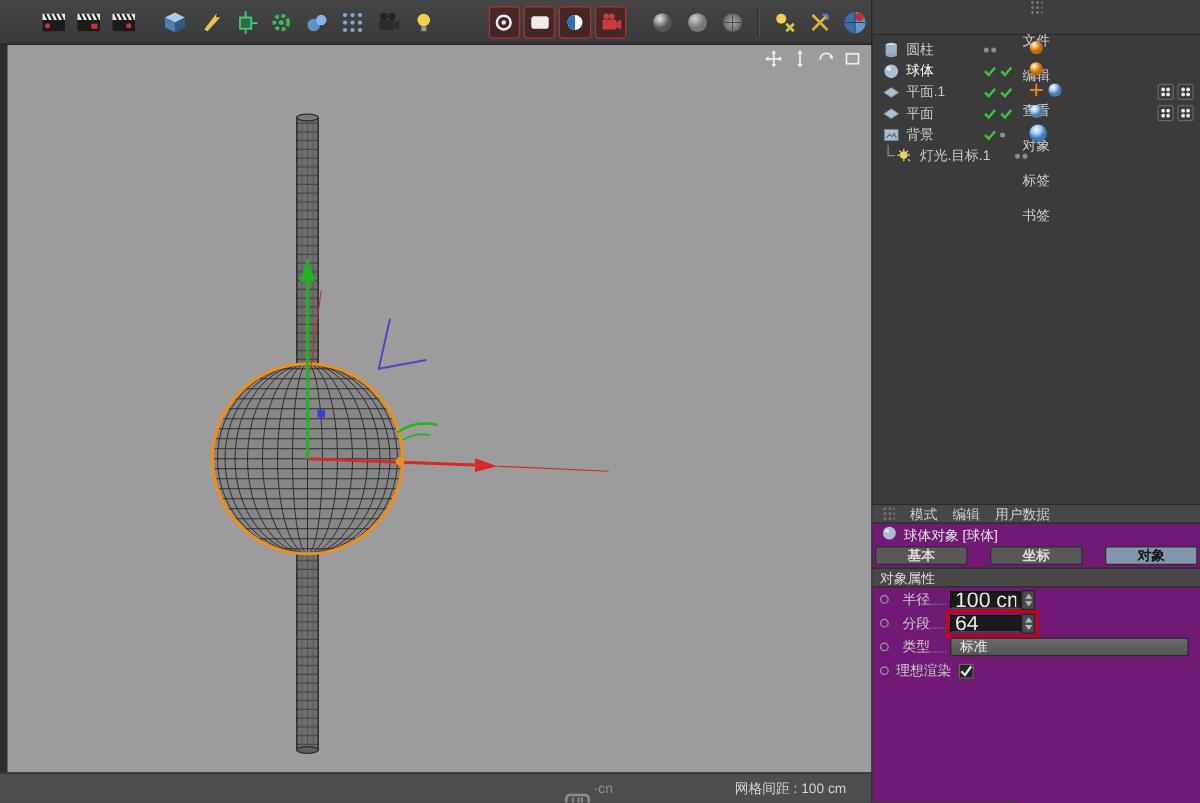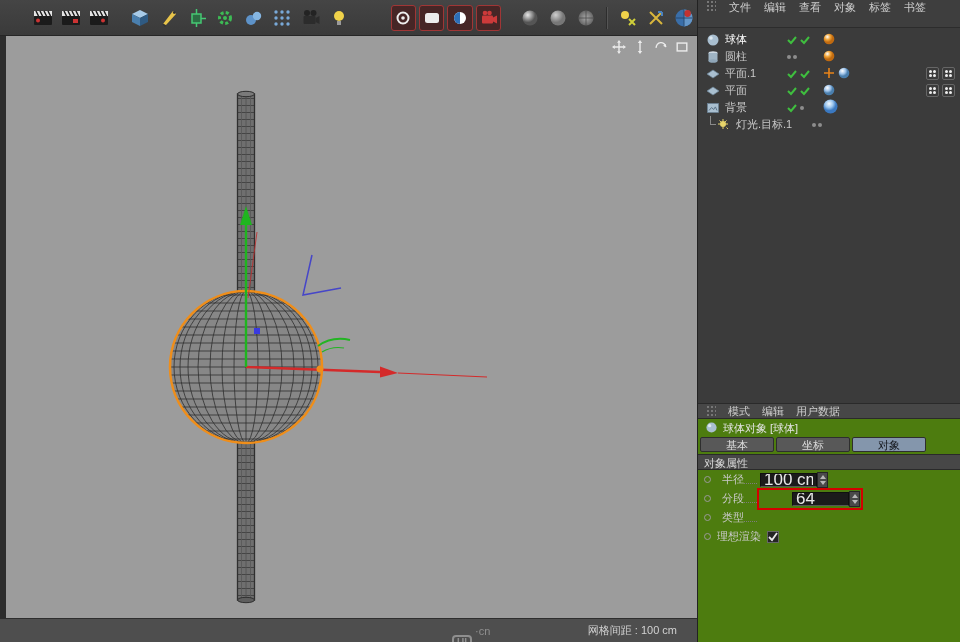--- a/index.html
+++ b/index.html
@@ -23,21 +23,21 @@
   .vp-nav { position:absolute; top:4px; right:8px; display:flex; gap:7px; }
   .vp-nav span { width:14px; height:14px; display:inline-flex; }
 
   .statusbar { height:24px; background:#4e4e4e; border-top:1px solid #2e2e2e; display:flex; align-items:center; position:relative; }
   .watermark { position:absolute; left:452px; display:flex; align-items:center; gap:3px; color:#8f8f8f; }
   .wm-box { border:2px solid #8f8f8f; border-radius:4px; padding:0 3px; font-weight:bold; font-size:10px; height:15px; line-height:12px;margin-top:24px; }
   .grid-label { margin-left:auto; padding-right:20px; color:#d2d2d2; }
 
   
   .right-col { width:263px; background:#3b3b3b; display:flex; flex-direction:column; border-left:1px solid #222; }
-  .panel-menubar { height:28px; background:#3e3e3e; border-bottom:1px solid #2c2c2c; display:flex; gap:13px; padding:0 8px; }
+  .panel-menubar { height:28px; background:#3e3e3e; border-bottom:1px solid #2c2c2c; display:flex; align-items:center; gap:13px; padding:0 8px;flex-direction:column; }
   .grip { width:10px; height:12px; background:radial-gradient(circle,#777 1px,transparent 1.2px); background-size:4px 4px; flex:0 0 auto; }
   .menu-item { color:#cecece; cursor:default; }
 
   .om-list { flex:1; padding-top:3px; overflow:hidden; }
   .om-row { height:17px; display:flex; align-items:center; padding:0 5px 0 8px; }
   .om-row .tree { width:11px; height:17px; position:relative; flex:0 0 auto; }
   .om-row .tree::before { content:""; position:absolute; left:4px; top:0; height:9px; border-left:1px solid #8a8a8a; }
   .om-row .tree::after  { content:""; position:absolute; left:4px; top:8px; width:6px; border-top:1px solid #8a8a8a; }
   .obj-icon { width:14px; height:14px; margin-right:5px; flex:0 0 auto; display:flex; }
   .obj-label { width:62px; white-space:nowrap; flex:0 0 auto; }
@@ -45,43 +45,43 @@
   .vis { width:30px; display:flex; gap:2px; align-items:center; flex:0 0 auto; }
   .dot { width:4px; height:4px; border-radius:50%; background:#8d8d8d; }
   .tags { flex:1; display:flex; align-items:center; gap:3px; margin-left:6px; }
   .rtags { margin-left:auto; display:flex; gap:3px; }
   .tag-grid { width:13px; height:13px; background:#3a3a3a; border:1px solid #666; border-radius:2px; position:relative; }
   .tag-grid i { position:absolute; width:3px; height:3px; border-radius:50%; background:#eee; }
   .tag-grid i:nth-child(1){left:2px;top:2px} .tag-grid i:nth-child(2){right:2px;top:2px}
   .tag-grid i:nth-child(3){left:2px;bottom:2px} .tag-grid i:nth-child(4){right:2px;bottom:2px}
 
   
-  .attr { flex:0 0 auto; padding-bottom:96px; background:#4d7c0f; }
+  .attr { flex:0 0 auto; padding-bottom:96px; background:#701a75; }
   .attr-modebar { height:16px; background:#474747; border-top:1px solid #2a2a2a; border-bottom:1px solid #2a2a2a;
     display:flex; align-items:center; gap:12px; padding:0 8px; color:#c4c4c4; }
   .attr-title { height:18px; display:flex; align-items:center; gap:5px; padding:0 7px; color:#e4e4e4; }
-  .attr-tabs { height:17px; display:flex; gap:2px; padding:0 2px; }
+  .attr-tabs { height:17px; display:flex; gap:18px; padding:0 2px;font-weight:bold; }
   .tab { flex:0 0 74px; height:15px; line-height:14px; text-align:center; background:#585858;
     border:1px solid #2e2e2e; border-radius:2px; color:#dcdcdc; }
   .tab.active { background:#8496ac; color:#13161b; }
   .attr-section { height:16px; line-height:16px; background:#474747; border-top:1px solid #2a2a2a;
     border-bottom:1px solid #2a2a2a; padding-left:6px; color:#dadada; }
   .field-row { height:19px; display:flex; align-items:center; padding:0 6px; }
   .keydot { width:7px; height:7px; border:1.5px solid #9a9a9a; border-radius:50%; flex:0 0 auto; }
   .f-label { margin-left:6px; width:27px; flex:0 0 auto; white-space:nowrap;text-align:right; }
   .f-label.wide { width:auto; }
   .leader { width:13px; height:9px; border-bottom:1px dotted #7c7c7c; margin-right:3px; flex:0 0 auto; }
   .num-input { width:57px; height:14px; background:#1b1b1b; border:1px solid #101010; border-bottom-color:#555;
     color:#e8e8e8; font-size:17px; padding:0 3px; font-family:"Liberation Sans","DejaVu Sans",sans-serif; }
   .stepper { width:11px; height:16px; background:#4a4a4a; border:1px solid #262626; display:flex;
     flex-direction:column; align-items:center; justify-content:center; gap:2px; }
   .stepper .up { width:0; height:0; border-left:3px solid transparent; border-right:3px solid transparent; border-bottom:4px solid #b8b8b8; }
   .stepper .down { width:0; height:0; border-left:3px solid transparent; border-right:3px solid transparent; border-top:4px solid #b8b8b8; }
   .input-group { display:inline-flex; align-items:center; }
-  .red-hl { outline:2px solid #d40000; outline-offset:1px;padding-left:32px; }
+  .red-hl { outline:2px solid #d40000; outline-offset:1px; }
   .dropdown { flex:1; height:15px; line-height:14px; background:linear-gradient(#6a6a6a,#555); border:1px solid #2c2c2c;
     border-radius:2px; color:#ececec; padding-left:7px; margin-right:3px; }
   .checkbox { width:12px; height:12px; background:#242424; border:1px solid #666; margin-left:6px;
     display:flex; align-items:center; justify-content:center; }
 </style>
 </head>
 <body>
 
 <svg width="0" height="0" style="position:absolute">
   <defs>
@@ -400,52 +400,52 @@
       <span class="menu-item">对象</span>
       <span class="menu-item">标签</span>
       <span class="menu-item">书签</span>
     </div>
 
     <div class="om-list">
 
       <div class="om-row">
         <span class="obj-icon">
             <svg viewBox="0 0 14 14" width="14" height="14">
+              <ellipse cx="7" cy="3" rx="4.5" ry="1.8" fill="#cfd9e2"></ellipse>
+              <rect x="2.5" y="3" width="9" height="8" fill="#9fb4c4"></rect>
+              <ellipse cx="7" cy="11" rx="4.5" ry="1.8" fill="#8fa6b8"></ellipse>
+            </svg>
+          </span>
+        <span class="obj-label">圆柱</span>
+        <span class="vis">
+            <i class="dot"></i>
+            <i class="dot"></i>
+          </span>
+        <span class="tags">
+            <span><svg width="12" height="12">
+                <circle cx="6" cy="6" r="5.3" fill="url(#gMatOrange)"></circle>
+              </svg></span>
+          </span>
+      </div>
+
+      <div class="om-row">
+        <span class="obj-icon">
+            <svg viewBox="0 0 14 14" width="14" height="14">
               <circle cx="7" cy="7" r="5.5" fill="#a9bfd0"></circle>
               <circle cx="5" cy="5" r="1.8" fill="#dde8f0"></circle>
             </svg>
           </span>
         <span class="obj-label selected">球体</span>
         <span class="vis">
             <svg width="11" height="10">
               <polyline points="1,5 4,8 9,2" fill="none" stroke="#3fbf3f" stroke-width="2"></polyline>
             </svg>
             <svg width="11" height="10">
               <polyline points="1,5 4,8 9,2" fill="none" stroke="#3fbf3f" stroke-width="2"></polyline>
             </svg>
-          </span>
-        <span class="tags">
-            <span><svg width="12" height="12">
-                <circle cx="6" cy="6" r="5.3" fill="url(#gMatOrange)"></circle>
-              </svg></span>
-          </span>
-      </div>
-
-      <div class="om-row">
-        <span class="obj-icon">
-            <svg viewBox="0 0 14 14" width="14" height="14">
-              <ellipse cx="7" cy="3" rx="4.5" ry="1.8" fill="#cfd9e2"></ellipse>
-              <rect x="2.5" y="3" width="9" height="8" fill="#9fb4c4"></rect>
-              <ellipse cx="7" cy="11" rx="4.5" ry="1.8" fill="#8fa6b8"></ellipse>
-            </svg>
-          </span>
-        <span class="obj-label">圆柱</span>
-        <span class="vis">
-            <i class="dot"></i>
-            <i class="dot"></i>
           </span>
         <span class="tags">
             <span><svg width="12" height="12">
                 <circle cx="6" cy="6" r="5.3" fill="url(#gMatOrange)"></circle>
               </svg></span>
           </span>
       </div>
 
       <div class="om-row">
         <span class="obj-icon">
@@ -608,20 +608,21 @@
               <span class="up"></span>
               <span class="down"></span>
             </span>
         </span>
       </div>
 
       <div class="field-row">
         <span class="keydot"></span>
         <span class="f-label">类型</span>
         <span class="leader"></span>
+        <span class="dropdown">标准</span>
       </div>
 
       <div class="field-row">
         <span class="keydot"></span>
         <span class="f-label wide">理想渲染</span>
         <span class="checkbox">
             <svg width="10" height="10">
               <polyline points="1,5 4,8 9,1" fill="none" stroke="#e8e8e8" stroke-width="1.8"></polyline>
             </svg>
           </span>

